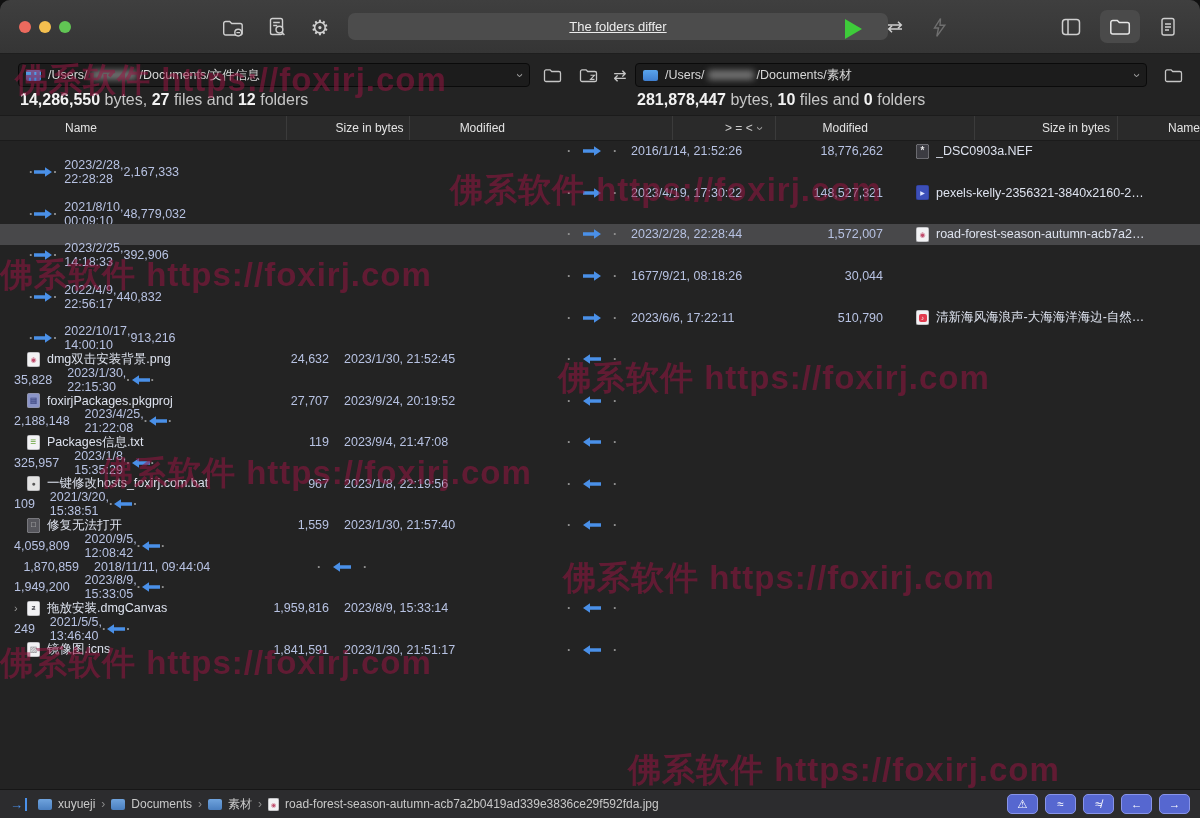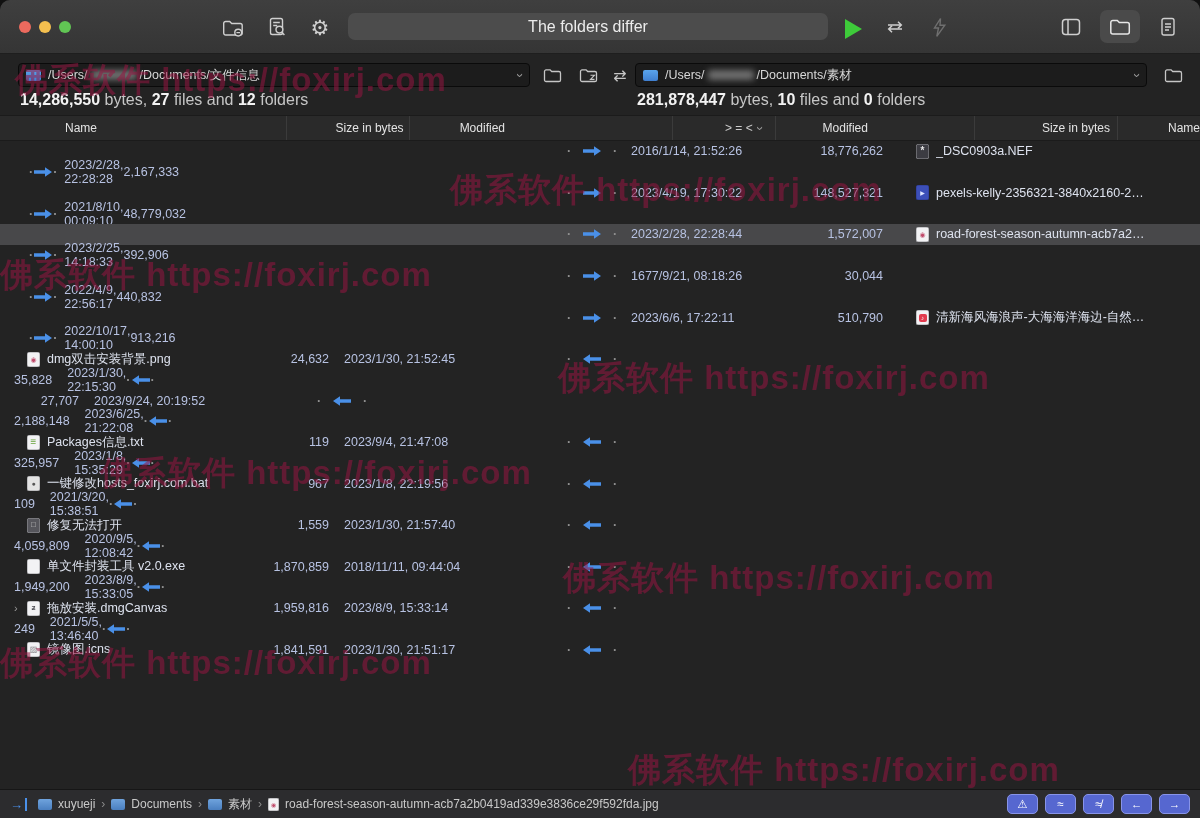--- a/index.html
+++ b/index.html
@@ -4,22 +4,22 @@
 <style>
   html,body{margin:0;padding:0;background:#111;}
   #win{width:1200px;height:818px;position:relative;background:#232323;border-radius:10px 10px 0 0;
        overflow:hidden;font-family:"Liberation Sans",sans-serif;-webkit-font-smoothing:antialiased;}
   
   .titlebar{position:absolute;left:0;top:0;right:0;height:53px;background:linear-gradient(#3f3f3f,#353535);
             border-bottom:1px solid #1e1e1e;}
   .traffic{position:absolute;left:19px;top:21px;display:flex;gap:8px;}
   .light{width:12px;height:12px;border-radius:50%;}
   .tbicon{position:absolute;top:15px;width:26px;height:24px;display:flex;align-items:center;justify-content:center;color:#cfcfcf;}
-  .pill{position:absolute;left:348px;top:13px;width:480px;height:27px;background:#4c4c4c;border-radius:7px;
-        display:flex;align-items:center;justify-content:center;color:#ececec;font-size:16px;}
+  .pill{position:absolute;left:348px;top:13px;width:540px;height:27px;background:#4c4c4c;border-radius:7px;
+        display:flex;align-items:center;justify-content:center;color:#ececec;font-size:13px;text-decoration:underline;}
   .play{width:0;height:0;border-left:17px solid #3ecb3a;border-top:10px solid transparent;border-bottom:10px solid transparent;}
   .viewpill{position:absolute;left:1100px;top:10px;width:40px;height:33px;background:#4a4a4a;border-radius:7px;
             display:flex;align-items:center;justify-content:center;}
   .gear{font-size:21px;color:#cfcfcf;line-height:1;}
   
   .combo{position:absolute;top:63px;height:24px;width:512px;background:#1c1c1c;border:1px solid #0a0a0a;
          border-radius:4px;display:flex;align-items:center;padding:0 7px;color:#d8d8d8;font-size:12.5px;box-sizing:border-box;}
   .minifolder{width:15px;height:11px;background:linear-gradient(#5aa4ec,#3f7fd0);border-radius:2px;margin-right:7px;flex:0 0 auto;}
   .redacted{display:inline-block;width:46px;height:10px;background:#6f6f6f;border-radius:2px;filter:blur(3px);margin:0 3px;}
   .chev{display:inline-block;transform:rotate(90deg);font-size:13px;color:#9a9a9a;line-height:1;}
@@ -484,20 +484,25 @@
           <svg width="20" height="10" viewBox="0 0 20 10">
             <path d="M19 3.2H8V.2L1 5l7 4.8v-3h11z" fill="#4a90e8"></path>
           </svg>
         </span>
         <span class="cell c-dot">·</span>
         <span class="cell c-rmod"></span>
         <span class="cell c-rsize"></span>
         <span class="cell c-rname"></span>
       </div>
       <div class="row">
+        <span class="cell c-lname">
+          <span class="disc"></span>
+          <span class="fi fi-pkg"></span>
+          <span class="fname">foxirjPackages.pkgproj</span>
+        </span>
         <span class="cell c-lsize">
           <span class="num">27,707</span>
         </span>
         <span class="cell c-lmod">
           <span class="num">2023/9/24, 20:19:52</span>
         </span>
         <span class="cell c-dot">·</span>
         <span class="cell c-arrow">
           <svg width="20" height="10" viewBox="0 0 20 10">
             <path d="M19 3.2H8V.2L1 5l7 4.8v-3h11z" fill="#4a90e8"></path>
@@ -510,21 +515,21 @@
       </div>
       <div class="row light">
         <span class="cell c-lname">
           <span class="disc"></span>
           <span class="fname">Free Icon Tool v2.1.7.0.exe</span>
         </span>
         <span class="cell c-lsize">
           <span class="num">2,188,148</span>
         </span>
         <span class="cell c-lmod">
-          <span class="num">2023/6/25, 21:22:08</span>
+          <span class="num">2023/4/25, 21:22:08</span>
         </span>
         <span class="cell c-dot">·</span>
         <span class="cell c-arrow">
           <svg width="20" height="10" viewBox="0 0 20 10">
             <path d="M19 3.2H8V.2L1 5l7 4.8v-3h11z" fill="#4a90e8"></path>
           </svg>
         </span>
         <span class="cell c-dot">·</span>
         <span class="cell c-rmod"></span>
         <span class="cell c-rsize"></span>
@@ -658,25 +663,20 @@
           <svg width="20" height="10" viewBox="0 0 20 10">
             <path d="M19 3.2H8V.2L1 5l7 4.8v-3h11z" fill="#4a90e8"></path>
           </svg>
         </span>
         <span class="cell c-dot">·</span>
         <span class="cell c-rmod"></span>
         <span class="cell c-rsize"></span>
         <span class="cell c-rname"></span>
       </div>
       <div class="row">
-        <span class="cell c-lname">
-          <span class="disc"></span>
-          <span class="fi fi-page"></span>
-          <span class="fname">单文件封装工具 v2.0.exe</span>
-        </span>
         <span class="cell c-lsize">
           <span class="num">1,870,859</span>
         </span>
         <span class="cell c-lmod">
           <span class="num">2018/11/11, 09:44:04</span>
         </span>
         <span class="cell c-dot">·</span>
         <span class="cell c-arrow">
           <svg width="20" height="10" viewBox="0 0 20 10">
             <path d="M19 3.2H8V.2L1 5l7 4.8v-3h11z" fill="#4a90e8"></path>

